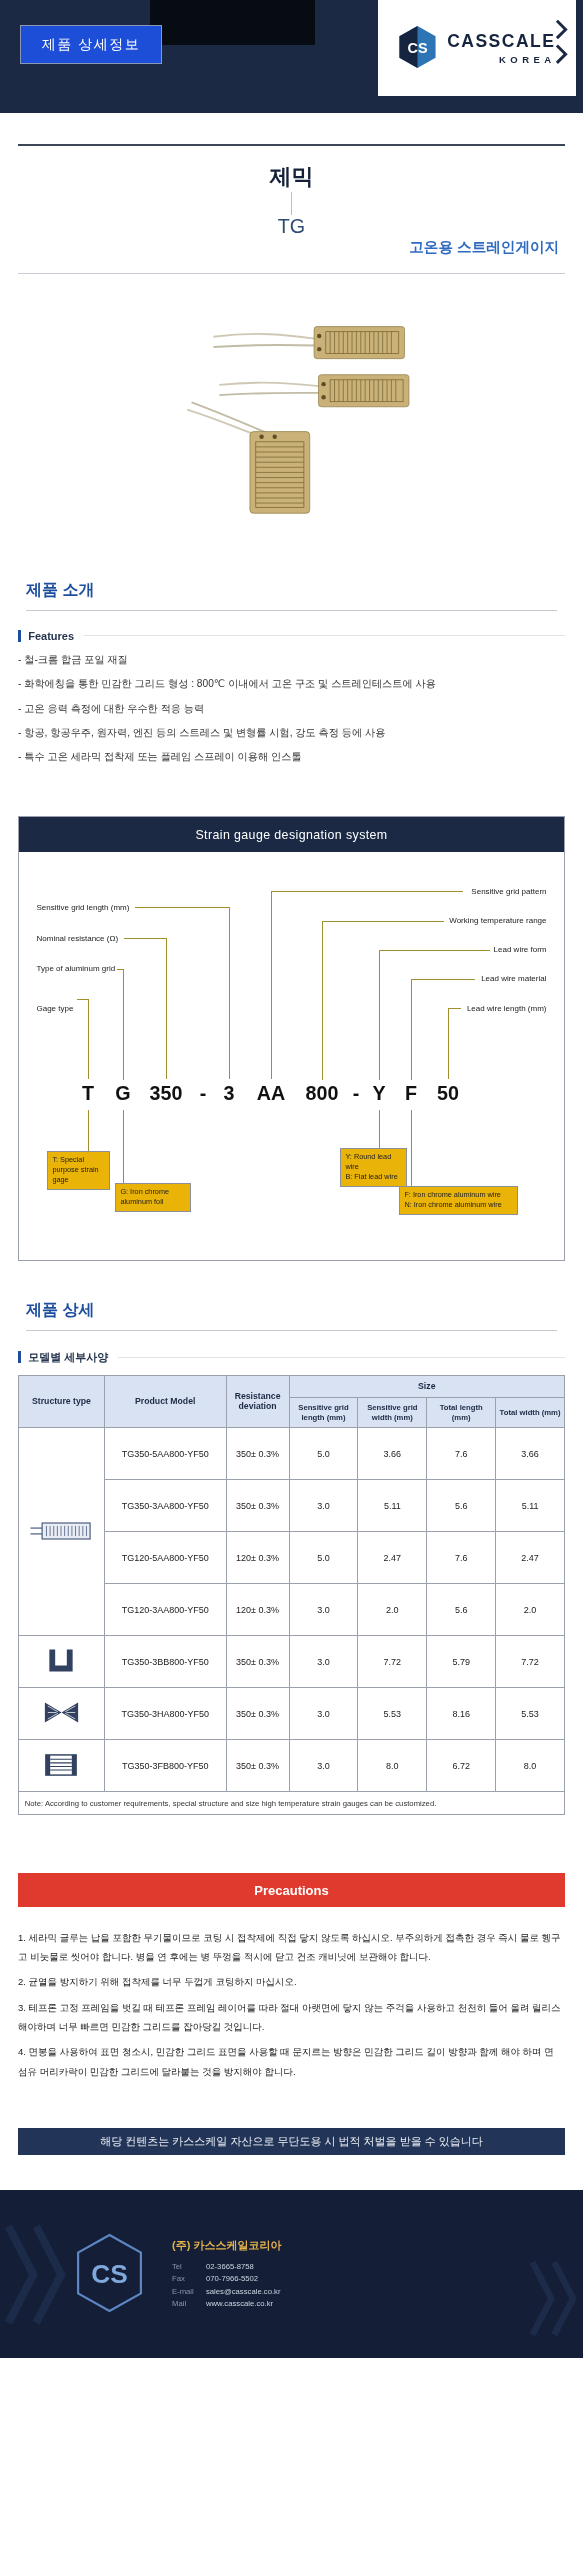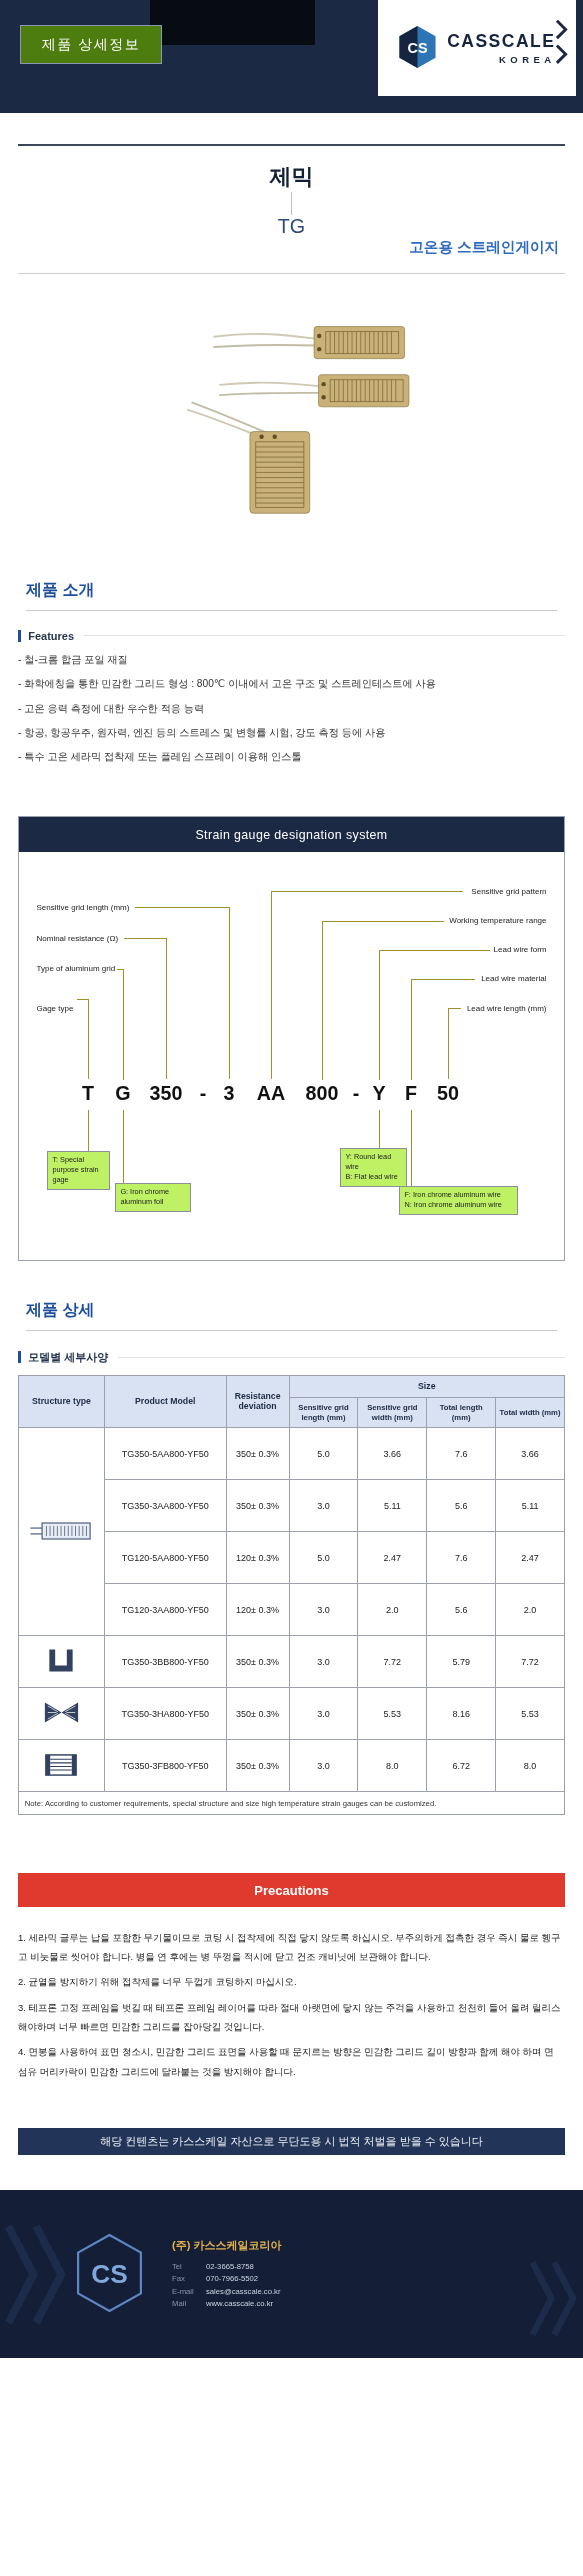--- a/index.html
+++ b/index.html
@@ -8,21 +8,21 @@
     width:583px;
     background:#ffffff;
     font-family:"Liberation Sans","DejaVu Sans",sans-serif;
     color:#222;
   }
 
   
   .header { position:relative; height:113px; background:#1b2944; }
   .header-title-box {
     position:absolute; left:20.4px; top:25px;
-    border:0.7px solid #8a97b5; background:#4d7c0f;
+    border:0.7px solid #8a97b5; background:#1d4ed8;
     color:#fff; font-size:14px; letter-spacing:1.5px;
     padding:9.5px 20.4px;
   }
   .header-black { position:absolute; left:150px; top:0; width:165px; height:45px; background:#070b12; }
   .logo-panel {
     position:absolute; top:0; right:7.3px; width:198px; height:96px;
     background:#fff; display:flex; align-items:center; justify-content:center; gap:10.2px;
   }
   .logo-text { display:flex; flex-direction:column; align-items:flex-end; }
   .logo-brand { font-size:17.5px; font-weight:bold; color:#16243f; letter-spacing:1.5px; }
@@ -69,21 +69,21 @@
   .diagram { position:relative; height:408px; font-size:8px; }
   .dlabel { position:absolute; white-space:nowrap; color:#222; }
   .dlabel.right { text-align:right; }
   .hline, .vline { position:absolute; background:#a2902e; }
   .hline { height:0.7px; } .vline { width:0.7px; }
   .code-part {
     position:absolute; top:230px; transform:translateX(-50%);
     font-size:19.7px; font-weight:bold; color:#111;
   }
   .note-box {
-    position:absolute; border:0.7px solid #8a8f99; background:#bef264;
+    position:absolute; border:0.7px solid #8a8f99; background:#eab308;
     font-size:7.3px; line-height:1.35; padding:3.6px 4.4px; color:#222;
   }
 
   
   .spec-table { margin:2.9px 18px 0; border-collapse:collapse; width:547px; }
   .spec-table th, .spec-table td { border:0.7px solid #9aa1ad; text-align:center; vertical-align:middle; }
   .spec-table thead th { background:#d9e2f3; font-weight:bold; padding:5.8px 2.9px; font-size:8.7px; color:#1c2a44; }
   .spec-table thead .subhead th { font-size:7.7px; font-weight:bold; padding:4.4px 2.2px; line-height:1.3; }
   .spec-table tbody td { height:52px; font-size:9px; color:#222; padding:1.5px; }
   .spec-table .note-cell { text-align:left; font-size:7.7px; height:auto; padding:6.6px 5.8px; color:#333; }

